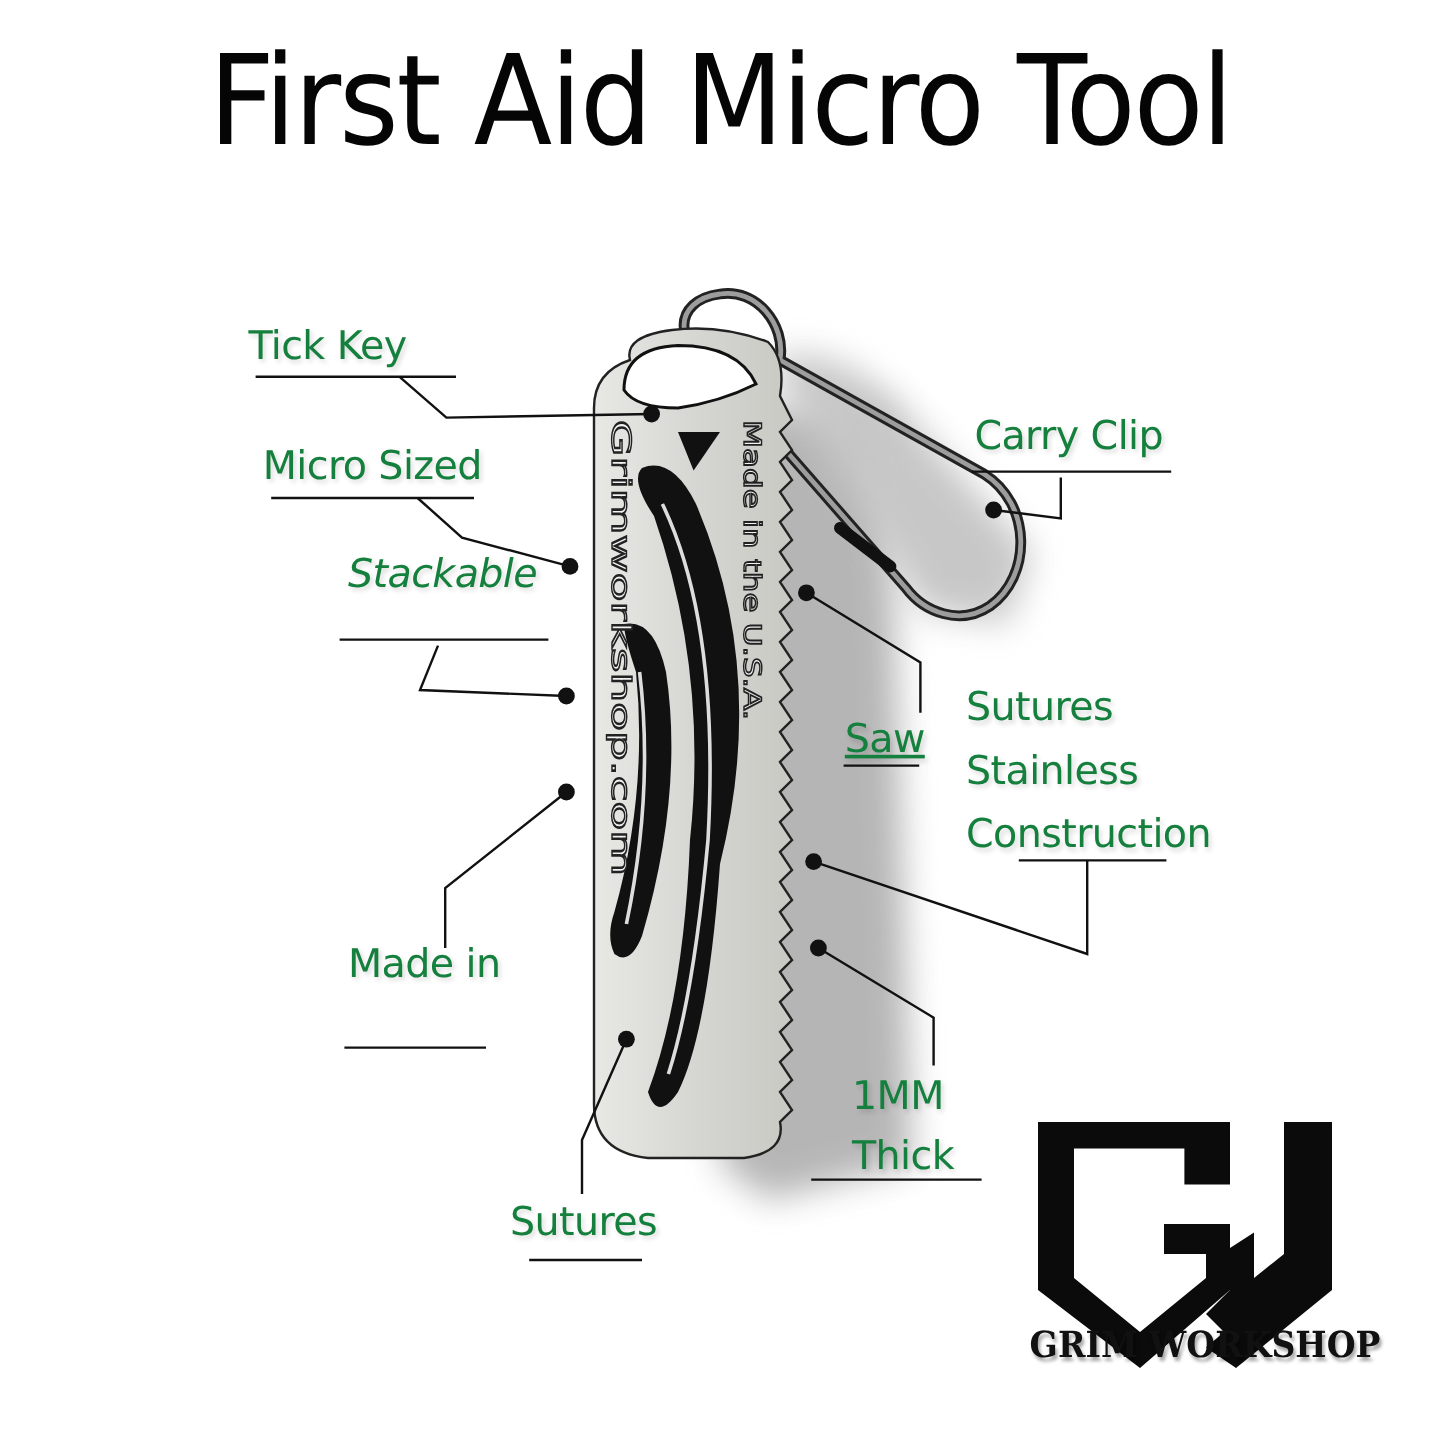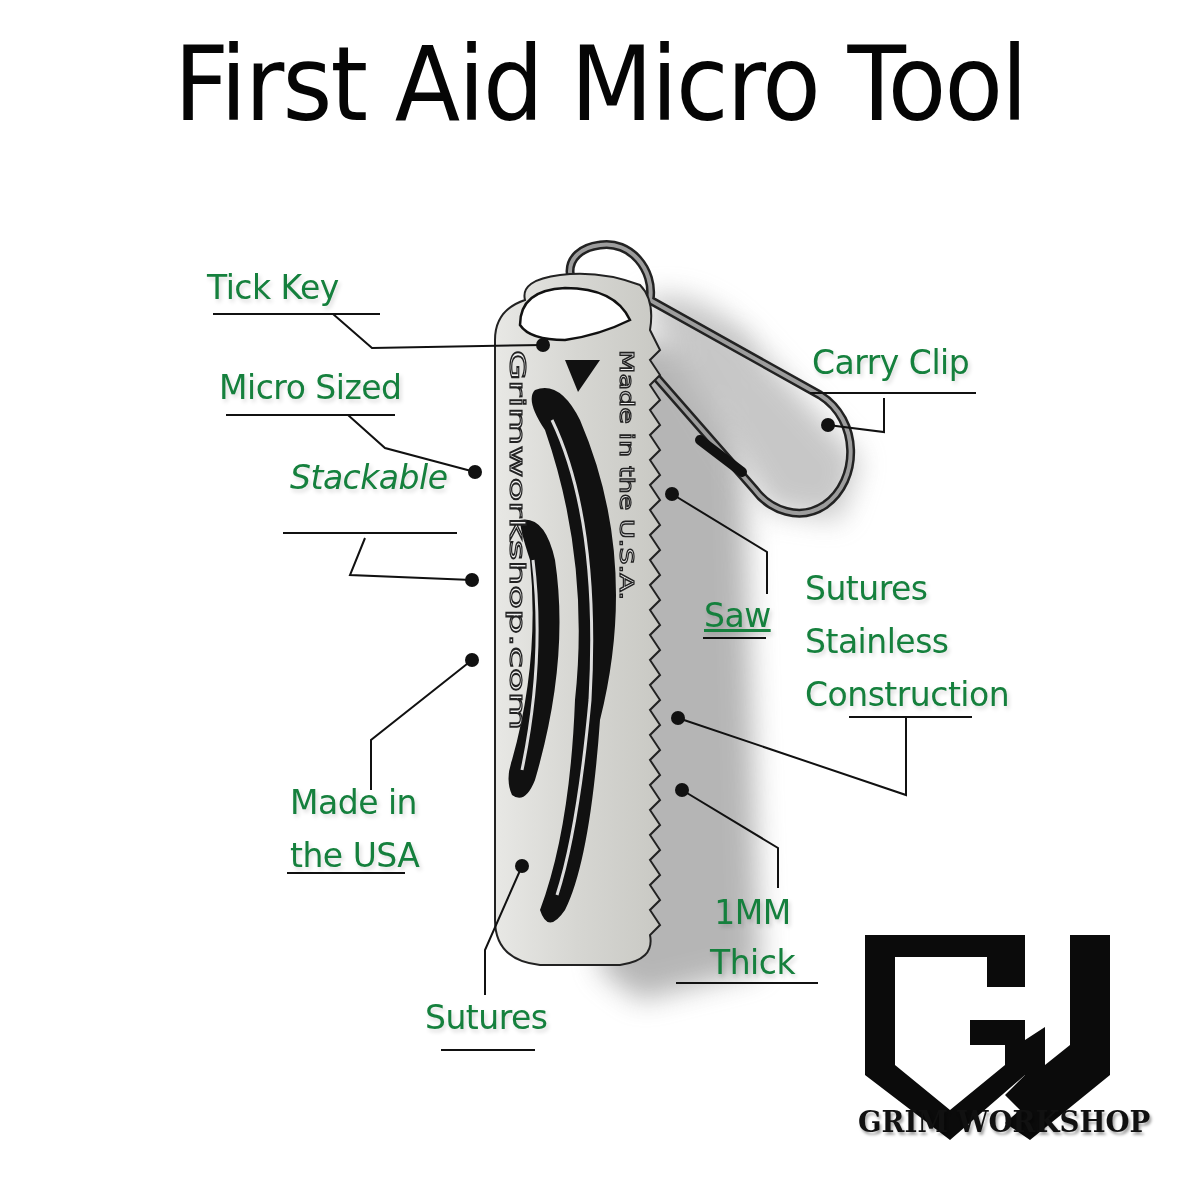--- a/index.html
+++ b/index.html
@@ -114,28 +114,27 @@
     <path d="M0 0 L160 0 L160 52 L122 52 L122 22 L30 22 L30 130 L85 175 L140 130 L140 110 L105 110 L105 85 L160 85 L160 140 L85 205 L0 140 Z"></path>
     <path d="M205 0 L245 0 L245 140 L165 205 L140 188 L155 175 L140 160 L160 140 L160 105 L180 92 L180 130 L205 110 Z"></path>
   </g>
 </svg>
 
 <div class="label" style="left:207px;top:262px;">Tick Key</div>
 <div class="label" style="left:219px;top:362px;text-align:center;">Micro Sized</div>
 <div class="label" style="left:290px;top:452px;font-style:italic;">Stackable</div>
 <div class="label" style="left:290px;top:776px;line-height:53px;">
   <div>Made in</div>
-  <div>the USA</div>
 </div>
 <div class="label" style="left:425px;top:992px;text-align:center;">Sutures</div>
 <div class="label" style="left:812px;top:337px;text-align:right;">Carry Clip</div>
 <div class="label" style="left:704px;top:590px;text-decoration:underline;">Saw</div>
 <div class="label" style="left:805px;top:562px;line-height:53px;">
   <div>Sutures</div>
   <div>Stainless</div>
   <div>Construction</div>
 </div>
-<div class="label" style="left:710px;top:888px;line-height:50px;text-align:center;">
+<div class="label" style="left:710px;top:888px;line-height:50px;">
   <div>1MM</div>
   <div>Thick</div>
 </div>
 
 <div class="logo-text">GRIM WORKSHOP</div>
 
 </body></html>

